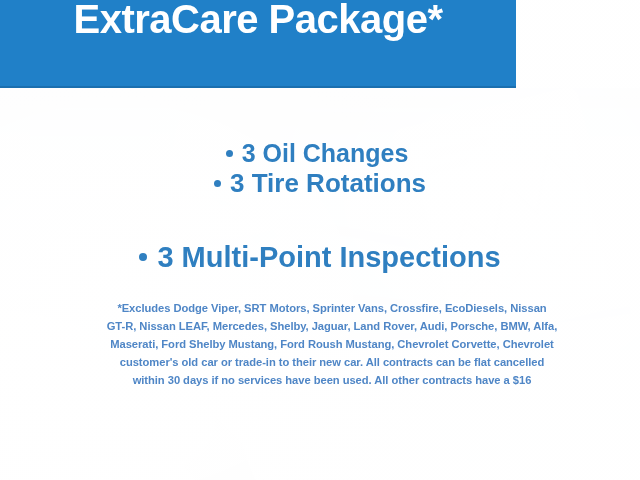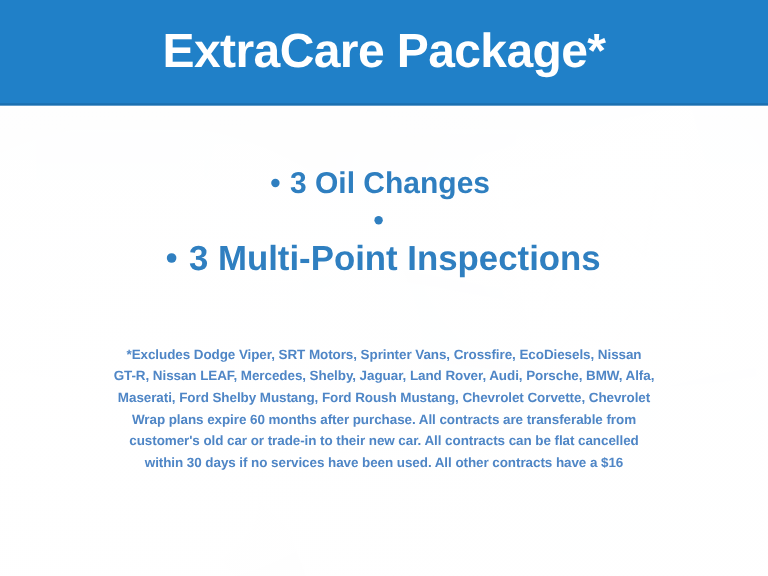--- a/index.html
+++ b/index.html
@@ -51,25 +51,25 @@
       radial-gradient(ellipse 55% 60% at 18% 62%, rgba(255,255,255,0.97) 0%, rgba(255,255,255,0.80) 55%, rgba(255,255,255,0.62) 100%),
       radial-gradient(ellipse 60% 70% at 78% 40%, rgba(255,255,255,0.88) 0%, rgba(255,255,255,0.74) 60%, rgba(255,255,255,0.66) 100%),
       linear-gradient(to bottom, rgba(255,255,255,0.80) 0%, rgba(255,255,255,0.86) 45%, rgba(255,255,255,0.82) 100%);
   }
 
   
   #header-band {
     position: absolute;
     left: 0;
     top: 0;
-    width: 640px;
+    width: 516px;
     height: 88px;
     background: #2080c8;
     display: flex;
-    align-items: center;
+    align-items: flex-start;
     justify-content: center;
   }
   #header-band::after {
     content: "";
     position: absolute;
     left: 0;
     bottom: 0;
     width: 100%;
     height: 2px;
     background: rgba(20, 80, 130, 0.35);
@@ -110,30 +110,30 @@
     vertical-align: 0.18em;
     border-radius: 50%;
     background: #2f7fc0;
   }
   .benefit-row .txt { display: inline-block; }
 
   #benefit-0 { font-size: 25px; padding-right: 6px; }
   #benefit-0 .dot { width: 7px; height: 7px; margin-right: 9px; }
   #benefit-1 { font-size: 26px; padding-right: 0px; }
   #benefit-1 .dot { width: 7px; height: 7px; margin-right: 9px; }
-  #benefit-2 { font-size: 29px; padding-right: 0px; }
+  #benefit-2 { font-size: 29px; padding-right: 0px; margin-top: 41px; }
   #benefit-2 .dot { width: 8px; height: 8px; margin-right: 10px; }
 
   
   #fine-print {
     position: absolute;
     left: 28px;
     top: 288px;
     width: 584px;
-    margin: 0;
+    margin: 12px;
     padding: 0;
     color: #4f86c6;
     font-size: 11.2px;
     font-weight: bold;
     line-height: 17.9px;
     text-align: center;
     letter-spacing: -0.05px;
   }
   #fine-print .fp-line {
     display: block;
@@ -210,29 +210,28 @@
 
   <div id="header-band">
     <h1 id="headline">ExtraCare Package*</h1>
   </div>
 
   <ul id="benefits">
     <li class="benefit-row" id="benefit-0">
       <span class="dot"></span><span class="txt">3 Oil Changes</span>
     </li>
     <li class="benefit-row" id="benefit-1">
-      <span class="dot"></span>
+      <span class="dot"></span><span class="txt">3 Tire Rotations</span>
     </li>
     <li class="benefit-row" id="benefit-2">
       <span class="dot"></span><span class="txt">3 Multi-Point Inspections</span>
     </li>
   </ul>
 
   <p id="fine-print">
     <span class="fp-line">*Excludes Dodge Viper, SRT Motors, Sprinter Vans, Crossfire, EcoDiesels, Nissan</span>
     <span class="fp-line">GT-R, Nissan LEAF, Mercedes, Shelby, Jaguar, Land Rover, Audi, Porsche, BMW, Alfa,</span>
     <span class="fp-line">Maserati, Ford Shelby Mustang, Ford Roush Mustang, Chevrolet Corvette, Chevrolet</span>
-    <span class="fp-line">Wrap plans expire 60 months after purchase. All contracts are transferable from</span>
     <span class="fp-line">customer's old car or trade-in to their new car. All contracts can be flat cancelled</span>
     <span class="fp-line">within 30 days if no services have been used. All other contracts have a $16</span>
   </p>
 
 </div>
 
 </body></html>

